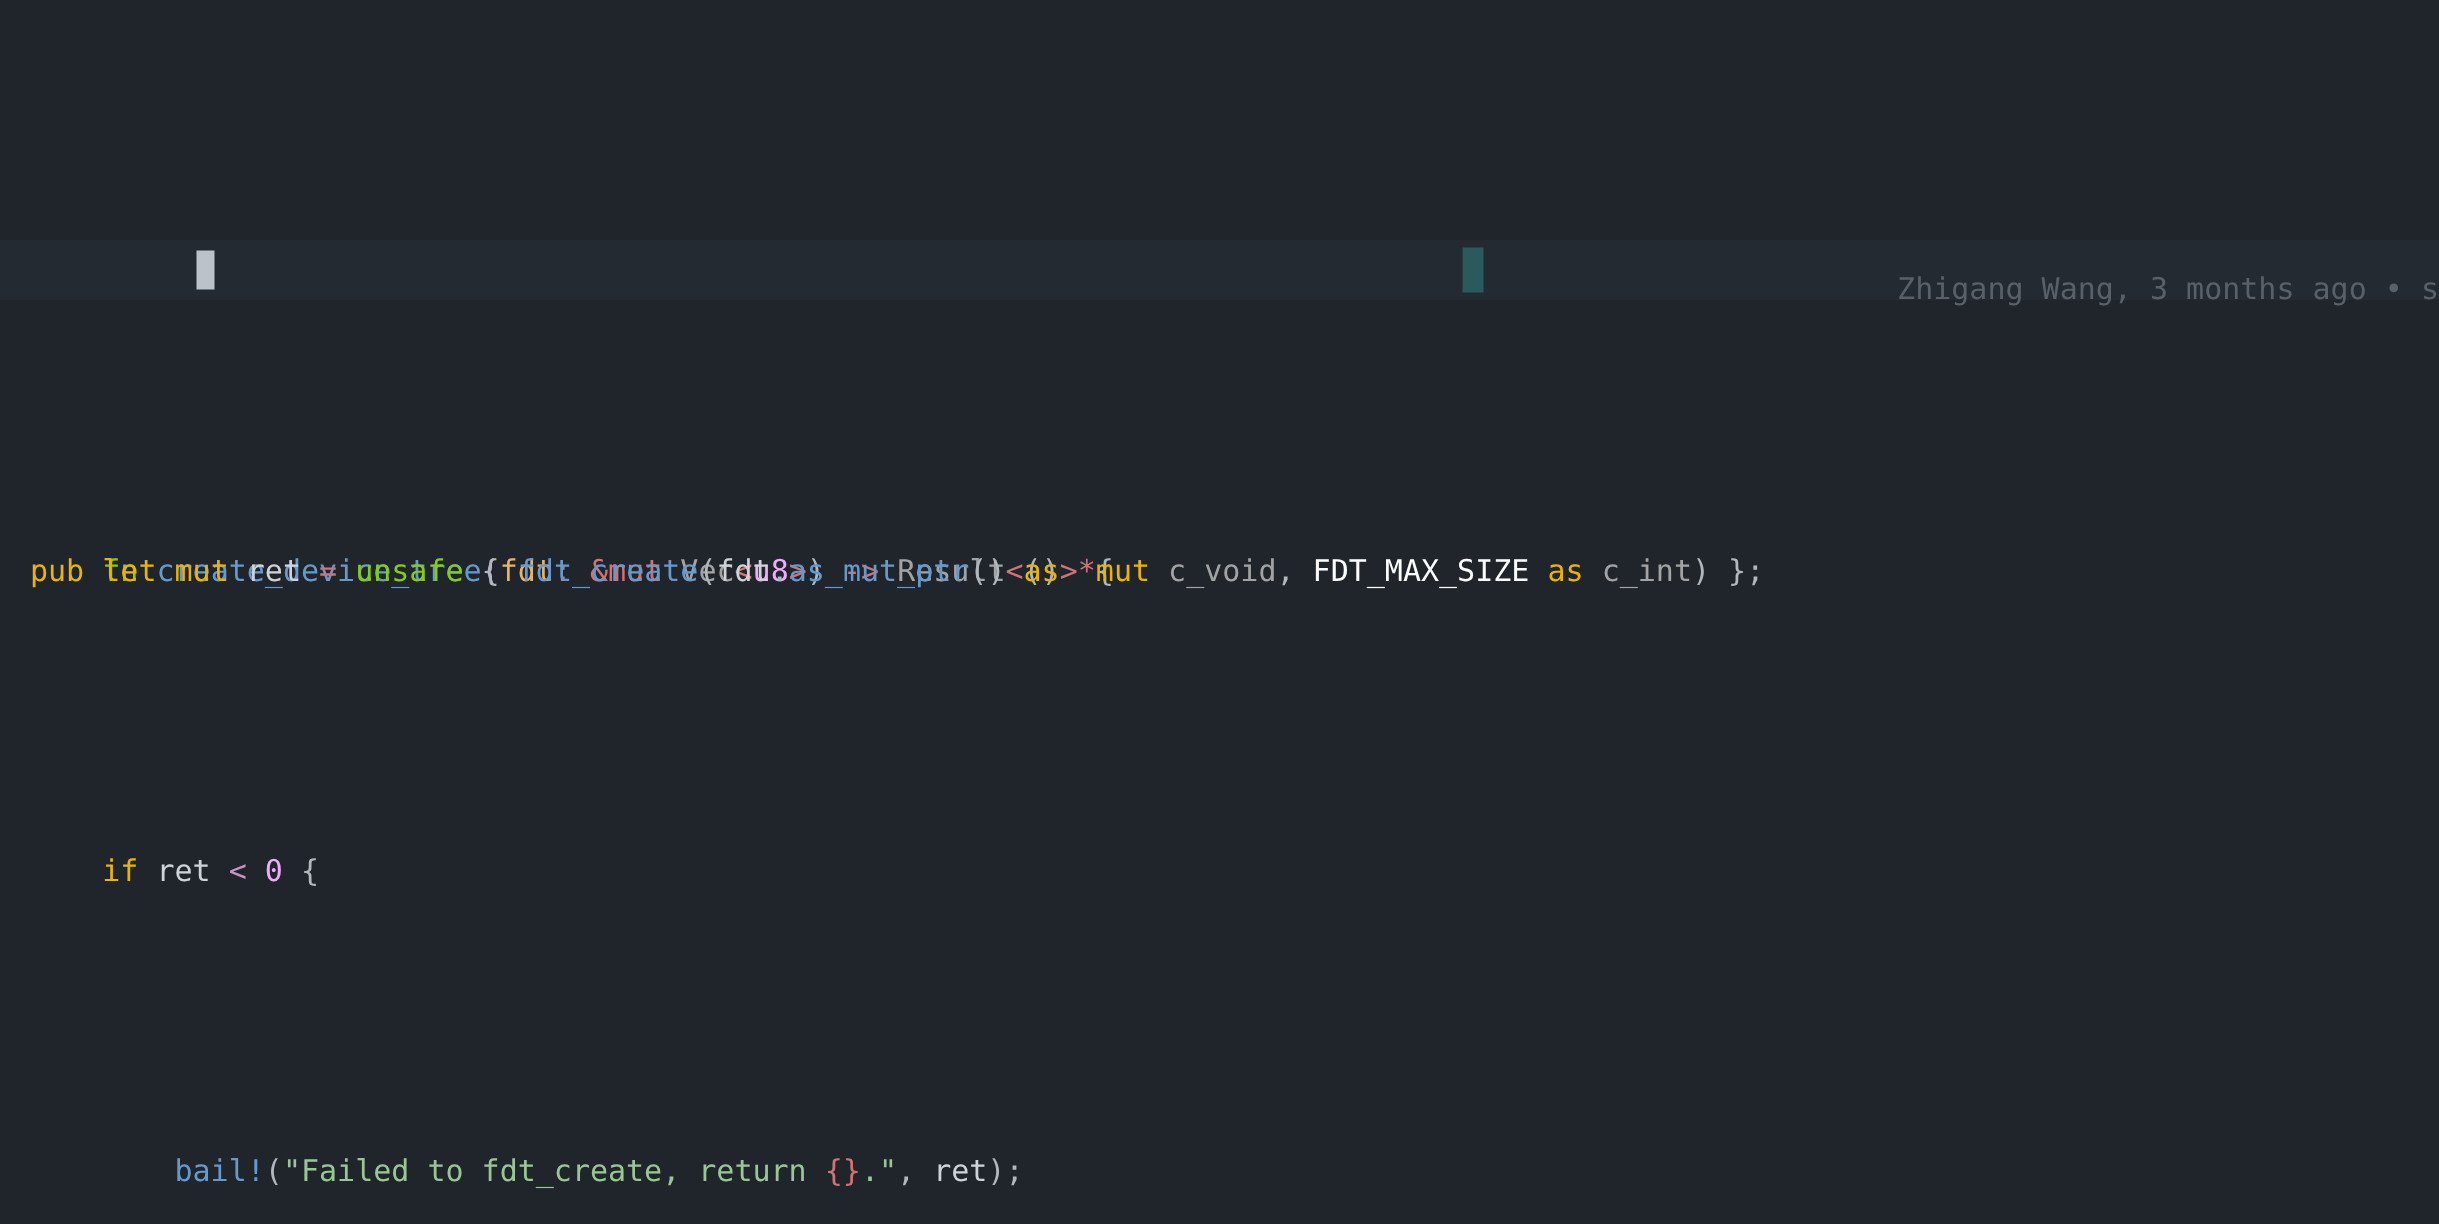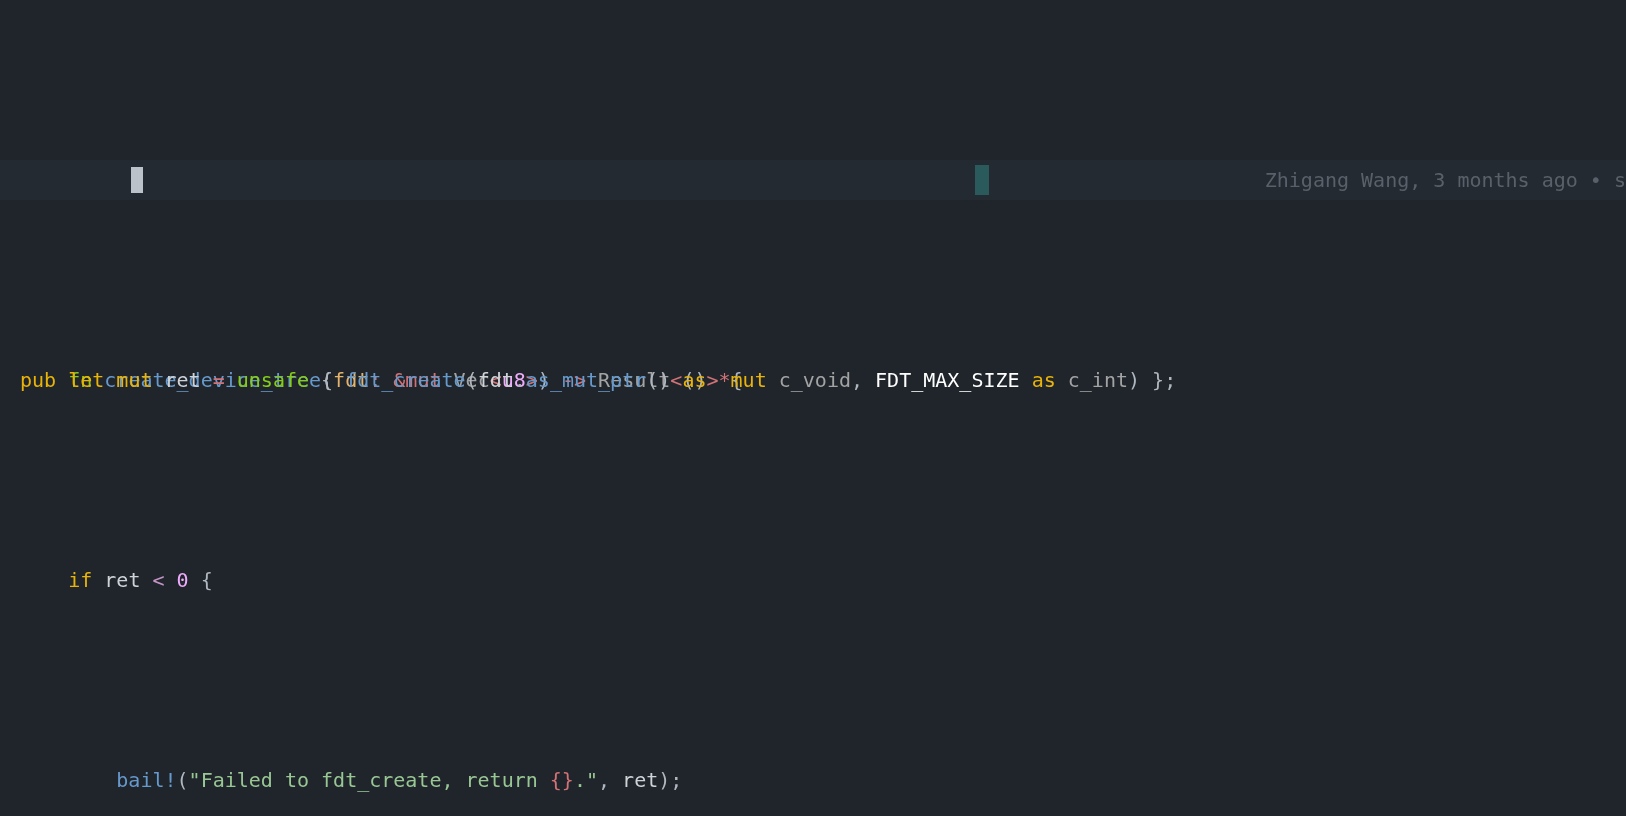--- a/index.html
+++ b/index.html
@@ -50,21 +50,21 @@
     top: 5px;
     left: 975px;
     width: 14px;
     height: 30px;
     background: #2f6f6f;
     opacity: 0.7;
   }
   .blame {
     position: absolute;
     right: 0;
-    top: 0;
+    top: 12px;
     height: 40px;
     line-height: 40px;
     color: #5a6069;
     font-size: 20px;
     padding-left: 30px;
     white-space: nowrap;
     overflow: hidden;
   }
   .blame .dot { color: #5a6069; }
   .code { position: relative; padding-left: 20px; }

